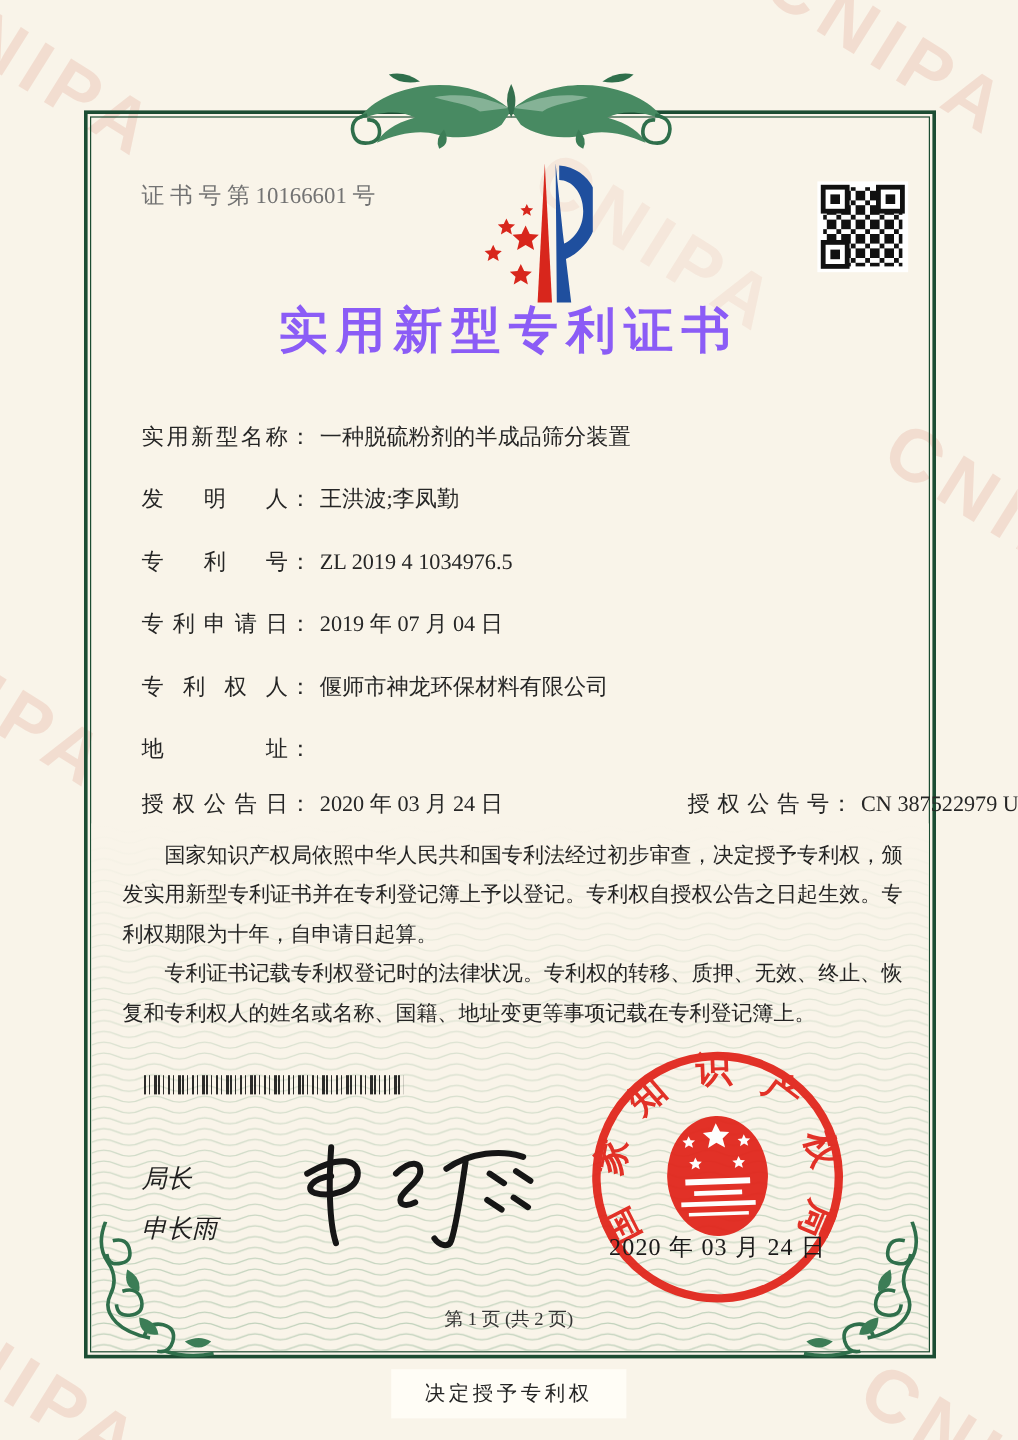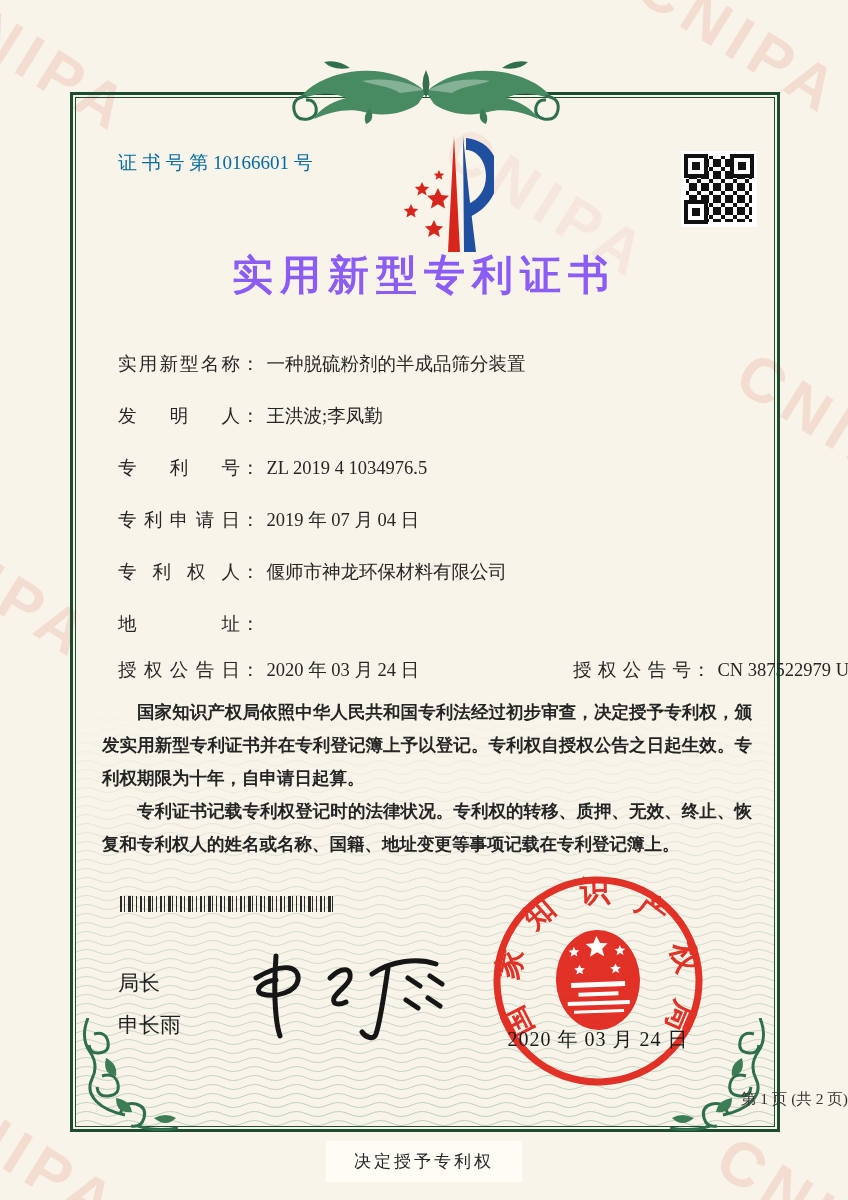--- a/index.html
+++ b/index.html
@@ -10,42 +10,42 @@
   .wm{position:absolute;font-family:"Liberation Sans","DejaVu Sans",sans-serif;
       font-weight:700;font-size:62px;letter-spacing:8px;color:#f2ddd0;
       transform:rotate(32deg);transform-origin:left top;white-space:nowrap;
       user-select:none;z-index:0;}
   
   .frame{position:absolute;left:70px;top:92px;width:704px;height:1034px;
          border:3px solid #1c4d33;z-index:1;}
   .frame-inner{position:absolute;inset:2px;border:1px solid #1c4d33;overflow:hidden;}
   
   .content{position:absolute;inset:0;z-index:2;}
-  .cert-no{left:118px;top:150px;font-size:19px;color:#0369a1;}
+  .cert-no{left:118px;top:150px;font-size:19px;color:#737373;}
   .title{left:0;right:0;top:248px;text-align:center;font-size:41px;font-weight:700;
          letter-spacing:7px;color:#8b5cf6;}
   .field-row{position:absolute;left:118px;display:flex;align-items:baseline;
              font-size:18.5px;color:#262626;white-space:nowrap;}
   .jlabel{display:inline-flex;justify-content:space-between;width:122px;}
   .colon{margin-left:1px;}
   .fval{margin-left:7px;text-align:center;}
   .grant-right{position:absolute;left:455px;top:0;display:flex;align-items:baseline;}
   .grant-right .jlabel{width:118px;}
   .paras{position:absolute;left:102px;top:696px;width:650px;font-size:17.5px;
          line-height:33px;text-align:justify;color:#242424;}
-  .paras p{margin:0;text-indent:2em;font-weight:bold;}
+  .paras p{margin:0;text-indent:2em;}
   .barcode{position:absolute;left:120px;top:896px;width:216px;height:16px;opacity:.88;
     background:repeating-linear-gradient(90deg,#101010 0 2px,rgba(0,0,0,0) 2px 4px,
      #101010 4px 5px,rgba(0,0,0,0) 5px 8px,#101010 8px 11px,rgba(0,0,0,0) 11px 12px,
      #101010 12px 13px,rgba(0,0,0,0) 13px 16px,#101010 16px 17px,rgba(0,0,0,0) 17px 20px);}
   .signer{position:absolute;left:118px;top:962px;font-family:"Liberation Sans","DejaVu Sans",sans-serif;
-          font-size:21px;color:#1f1f1f;line-height:42px;}
+          font-size:21px;color:#1f1f1f;line-height:42px;font-style:italic;}
   .seal-date{position:absolute;left:498px;top:1026px;width:200px;text-align:center;
              font-size:20px;letter-spacing:1px;color:#1a1a1a;z-index:4;}
-  .page-num{position:absolute;left:0;right:0;top:1089px;text-align:right;
+  .page-num{position:absolute;left:0;right:0;top:1089px;text-align:center;
             font-size:15.5px;color:#333;}
   .footer-box{position:absolute;left:50%;transform:translateX(-50%);top:1141px;
               background:#fffdf6;padding:9px 28px;font-size:17px;color:#242424;
               letter-spacing:3px;z-index:2;}
   svg{display:block;}
 </style>
 </head>
 <body>
 
 <div class="wm" style="left:-48px;top:-34px;">CNIPA</div>

